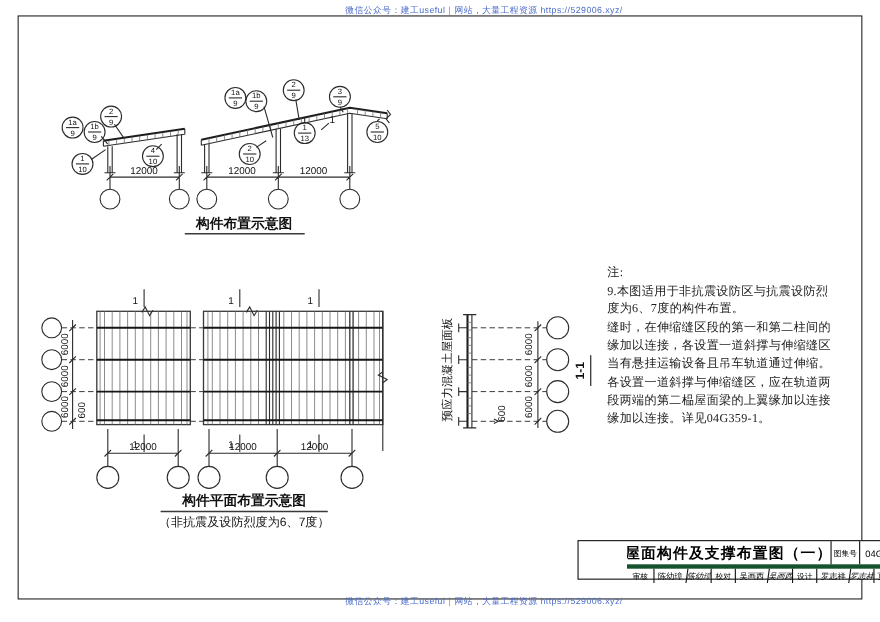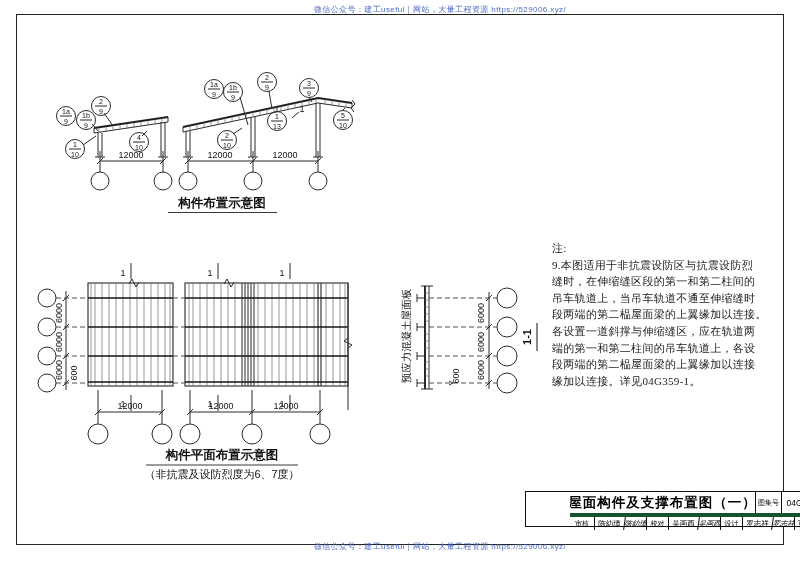--- a/index.html
+++ b/index.html
@@ -235,25 +235,25 @@
       <circle class="ln" cx="507" cy="383" r="10"></circle>
     <text class="vlabel" transform="rotate(-90 410 336)" x="410" y="336">预应力混凝土屋面板</text>
     <text class="seclab" transform="rotate(-90 531 337)" x="531" y="337">1-1</text>
     <path class="med" d="M537 323V351"></path>
   </g>
 </svg>
 
 <div class="notes">
   <div>注:</div>
   <div>9.本图适用于非抗震设防区与抗震设防烈</div>
+  <div>度为6、7度的构件布置。</div>
   <div>缝时，在伸缩缝区段的第一和第二柱间的</div>
-  <div>吊车轨道上，当吊车轨道不通至伸缩缝时</div>
-  <div>段两端的第二榀屋面梁的上翼缘加以连接。</div>
+  <div>缘加以连接，各设置一道斜撑与伸缩缝区</div>
+  <div>当有悬挂运输设备且吊车轨道通过伸缩。</div>
   <div>各设置一道斜撑与伸缩缝区，应在轨道两</div>
-  <div>端的第一和第二柱间的吊车轨道上，各设</div>
   <div>段两端的第二榀屋面梁的上翼缘加以连接</div>
   <div>缘加以连接。详见04G359-1。</div>
 </div>
 
 <div class="title-block">
   <div class="tb-row1">
     <div class="tb-cell tb-title">屋面构件及支撑布置图（一）</div>
     <div class="tb-cell tb-atlas-label">图集号</div>
     <div class="tb-cell tb-atlas-no">04G353-2</div>
   </div>

